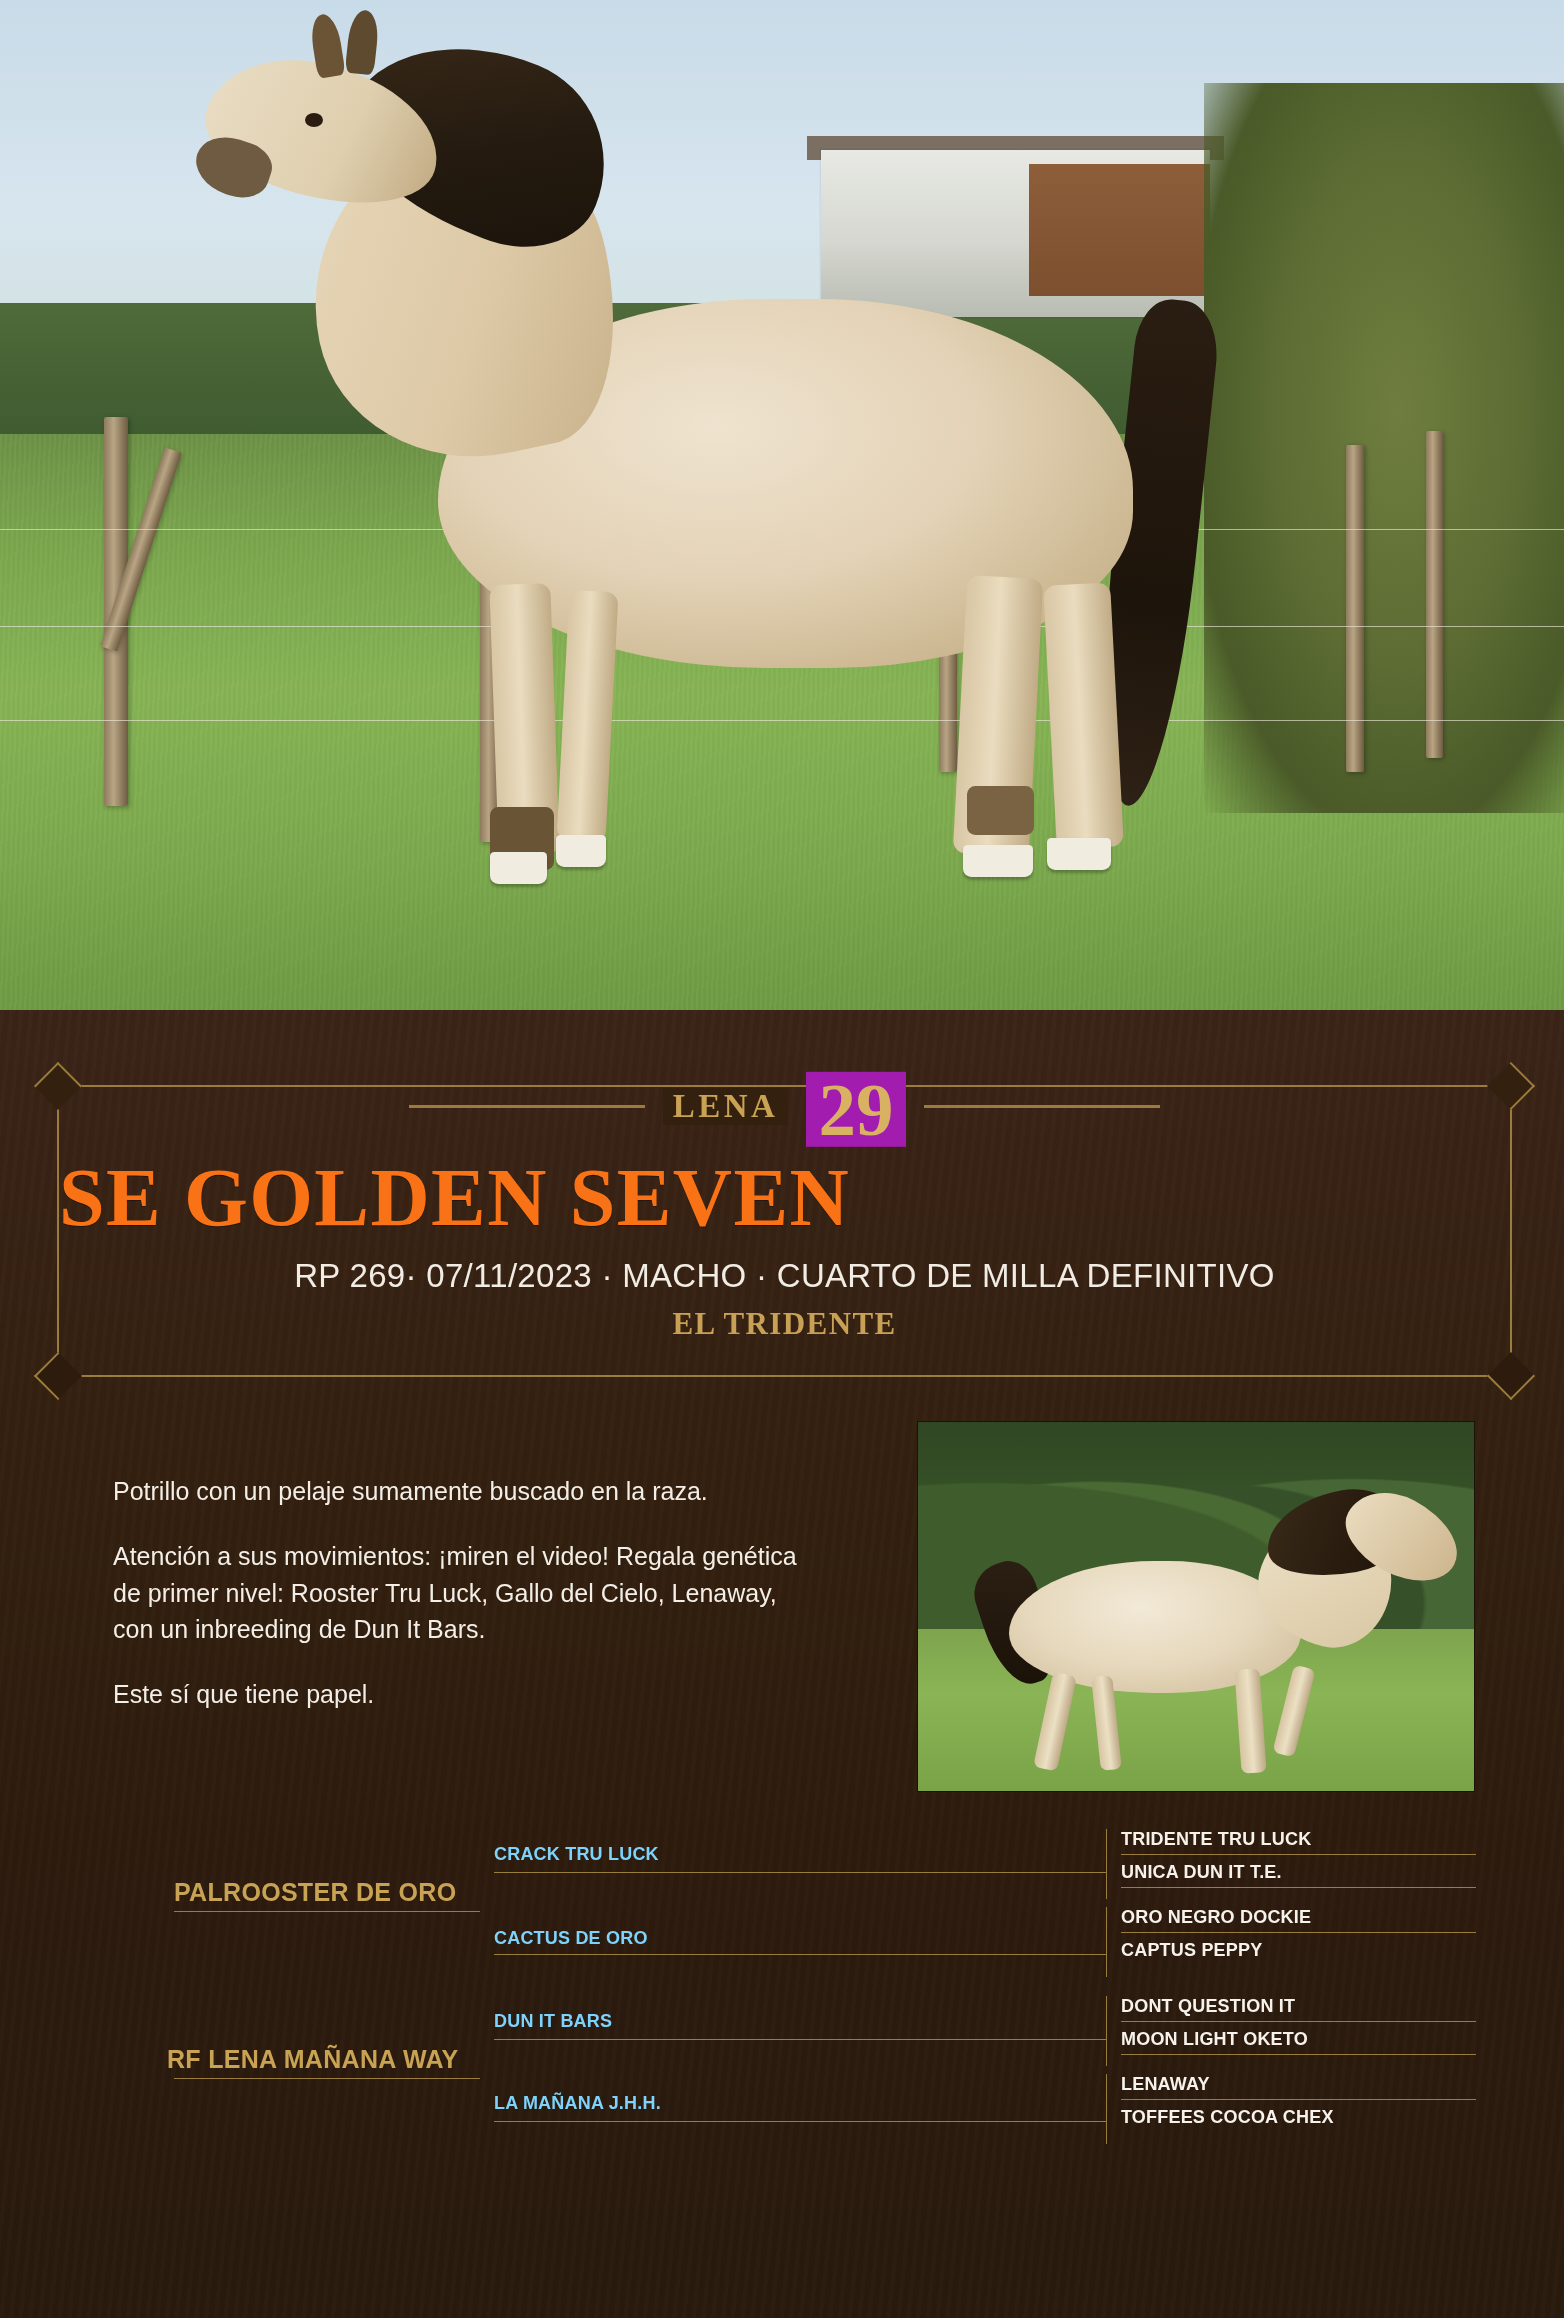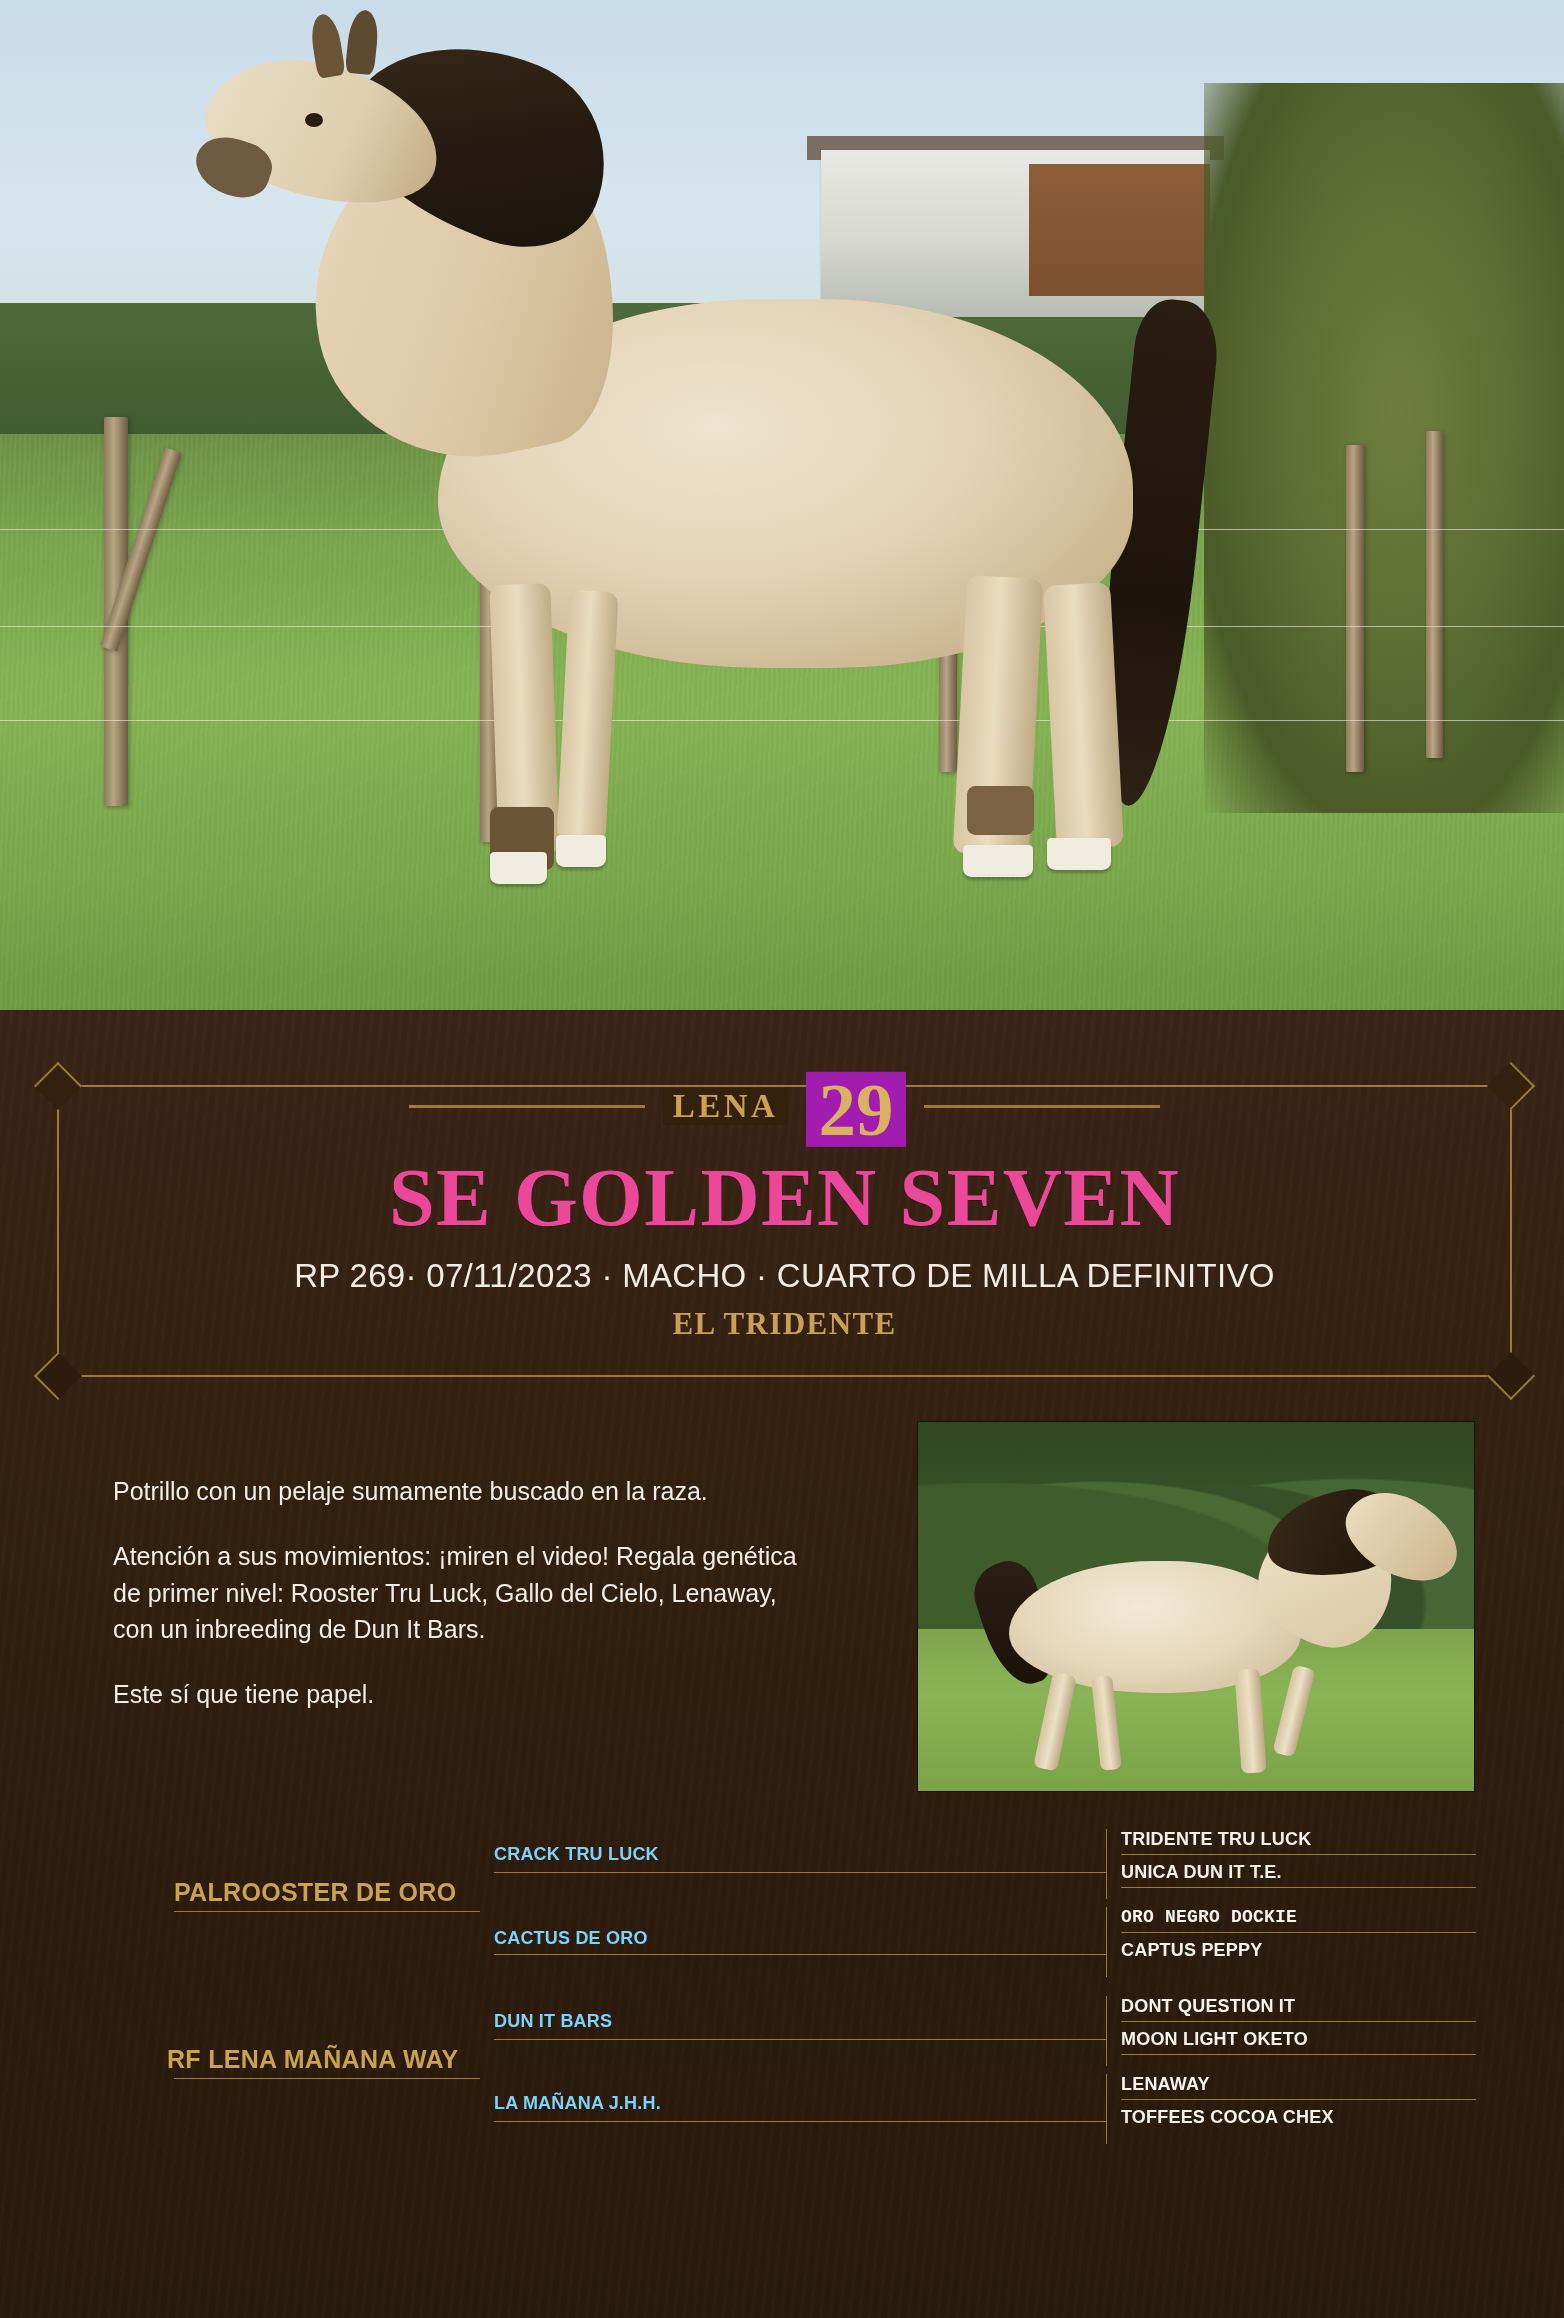--- a/index.html
+++ b/index.html
@@ -190,26 +190,25 @@
     color:#c9a253; font-size:33px; letter-spacing:3.5px; font-weight:700;
     background:#33200f; padding: 0 9.7px;
   }
   .lote-num{
     font-family:"Liberation Serif", serif;
     color:#d8b163; font-size:75px; font-weight:700; line-height:1;
     background:#a21caf; padding: 0 12.5px; transform: translateY(2.8px);
   }
   .horse-name{
     position:absolute; left:0; right:0; top: 64px;
-    text-align:center;
     font-family:"Liberation Serif", serif;
     font-weight:700;
     font-size: 82px;
     letter-spacing: 1.4px;
-    color:#ec4899;
+    color:#f97316;
     text-shadow: 0 1.4px 0 rgba(0,0,0,.35);
   }
   .horse-meta{
     position:absolute; left:0; right:0; top: 170px;
     text-align:center;
     font-size: 33px;
     color:#f1ece4;
     letter-spacing: 0.3px;
   }
   .haras{
@@ -424,21 +423,21 @@
   <div class="ped-name g2" style="left:320px; top:99px;">CACTUS DE ORO</div>
   <div class="rule" style="left:320px; top:125px; width:612px;"></div>
 
   <div class="vrule" style="left:932px; top:0px; height:70px;"></div>
   <div class="ped-name g3" style="left:947px; top:0px;">TRIDENTE TRU LUCK</div>
   <div class="rule" style="left:947px; top:25px; width:355px;"></div>
   <div class="ped-name g3" style="left:947px; top:33px;">UNICA DUN IT T.E.</div>
   <div class="rule" style="left:947px; top:58px; width:355px;"></div>
 
   <div class="vrule" style="left:932px; top:78px; height:70px;"></div>
-  <div class="ped-name g3" style="left:947px; top:78px;font-family:Liberation Mono, monospace;">ORO NEGRO DOCKIE</div>
+  <div class="ped-name g3" style="left:947px; top:78px;">ORO NEGRO DOCKIE</div>
   <div class="rule" style="left:947px; top:103px; width:355px;"></div>
   <div class="ped-name g3" style="left:947px; top:111px;">CAPTUS PEPPY</div>
 
   <div class="ped-name g1" style="left:-7px; top:216px;">RF LENA MAÑANA WAY</div>
   <div class="rule" style="left:0px; top:249px; width:306px;"></div>
 
   <div class="ped-name g2" style="left:320px; top:182px;">DUN IT BARS</div>
   <div class="rule" style="left:320px; top:210px; width:612px;"></div>
 
   <div class="ped-name g2" style="left:320px; top:264px;">LA MAÑANA J.H.H.</div>

